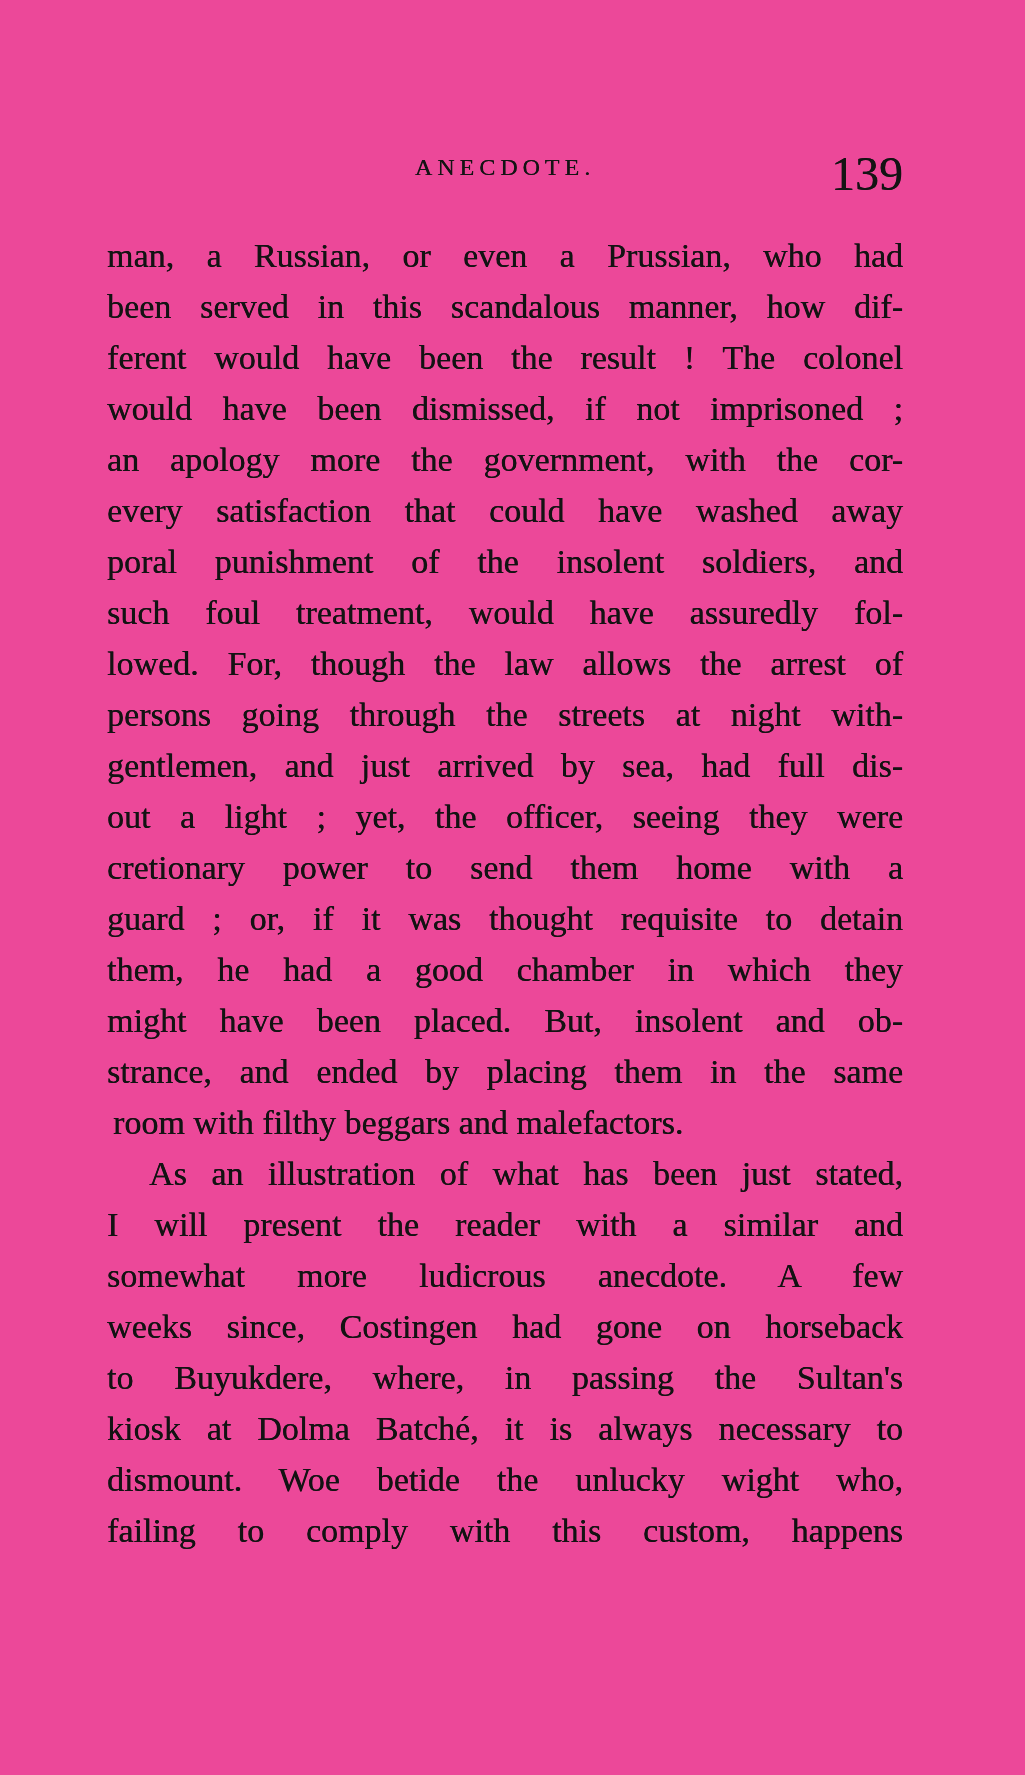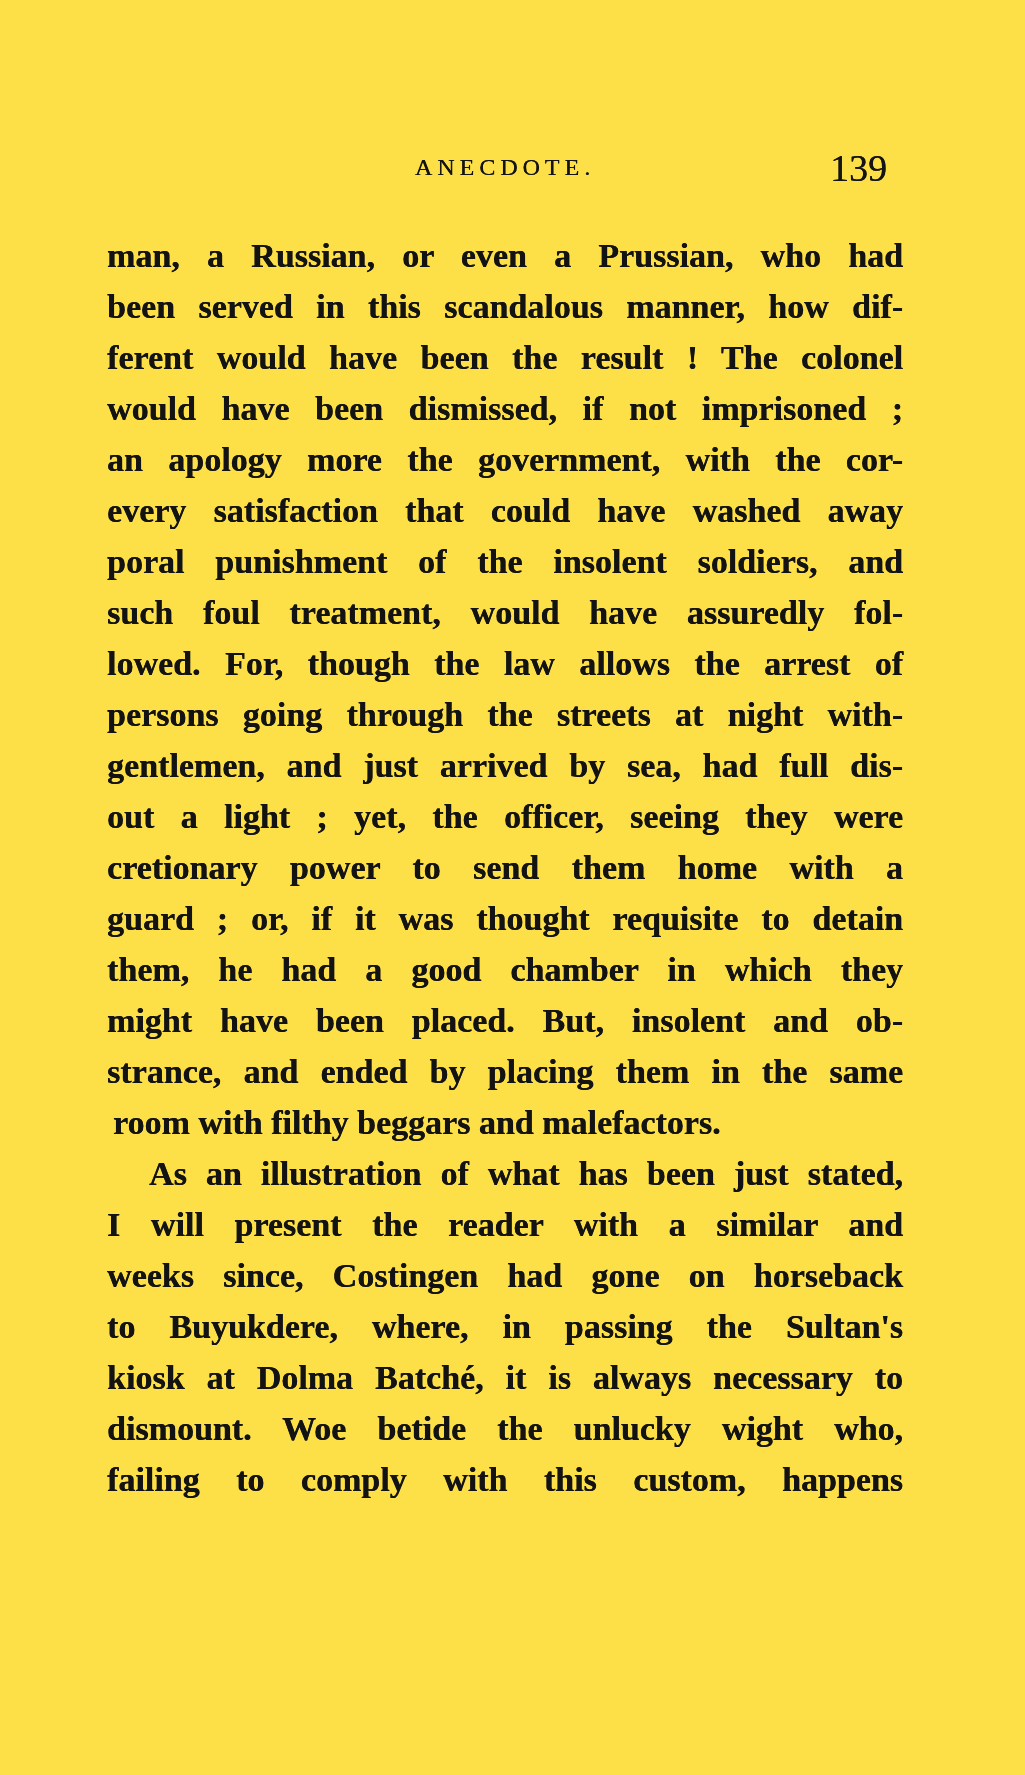--- a/index.html
+++ b/index.html
@@ -11,21 +11,21 @@
     height: 1775px;
     background: #ffffff;
     position: relative;
     font-family: "Liberation Serif", "DejaVu Serif", serif;
     color: #131313;
     overflow: hidden;
   }
   .scan-page {
     position: absolute;
     inset: 0;
-    background: #fde047;
+    background: #ec4899;
   }
   .running-head {
     position: absolute;
     left: 107px;
     top: 150px;
     width: 796px;
     height: 36px;
   }
   .head-title {
     position: absolute;
@@ -34,41 +34,40 @@
     width: 100%;
     text-align: center;
     font-size: 24px;
     letter-spacing: 5px;
     font-variant: normal;
     color: #141414;
     text-shadow: 0.3px 0 0 currentColor;
   }
   .folio {
     position: absolute;
-    right: 16px;
+    right: 0;
     top: -4px;
-    font-size: 38px;
+    font-size: 48px;
     color: #141414;
     text-shadow: 0.3px 0 0 currentColor;
   }
   .body-text {
     position: absolute;
     left: 107px;
     top: 230px;
     width: 796px;
     font-size: 34px;
   }
   .line {
     height: 51px;
     line-height: 51px;
     white-space: nowrap;
     text-align: justify;
     text-align-last: justify;
     text-shadow: 0.35px 0 0 currentColor;
-    font-weight: bold;
   }
   .line.no-justify {
     text-align: left;
     text-align-last: left;
     margin-left: 6px;
   }
   .line.indent {
     text-indent: 42px;
   }
 </style>
@@ -96,20 +95,21 @@
       <div class="line">gentlemen, and just arrived by sea, had full dis-</div>
       <div class="line">out a light ; yet, the officer, seeing they were</div>
       <div class="line">cretionary power to send them home with a</div>
       <div class="line">guard ; or, if it was thought requisite to detain</div>
       <div class="line">them, he had a good chamber in which they</div>
       <div class="line">might have been placed. But, insolent and ob-</div>
       <div class="line">strance, and ended by placing them in the same</div>
       <div class="line no-justify">room with filthy beggars and malefactors.</div>
       <div class="line indent">As an illustration of what has been just stated,</div>
       <div class="line">I will present the reader with a similar and</div>
+      <div class="line">somewhat more ludicrous anecdote. A few</div>
       <div class="line">weeks since, Costingen had gone on horseback</div>
       <div class="line">to Buyukdere, where, in passing the Sultan's</div>
       <div class="line">kiosk at Dolma Batché, it is always necessary to</div>
       <div class="line">dismount. Woe betide the unlucky wight who,</div>
       <div class="line">failing to comply with this custom, happens</div>
     </div>
 
 </div>
 
 </body></html>

